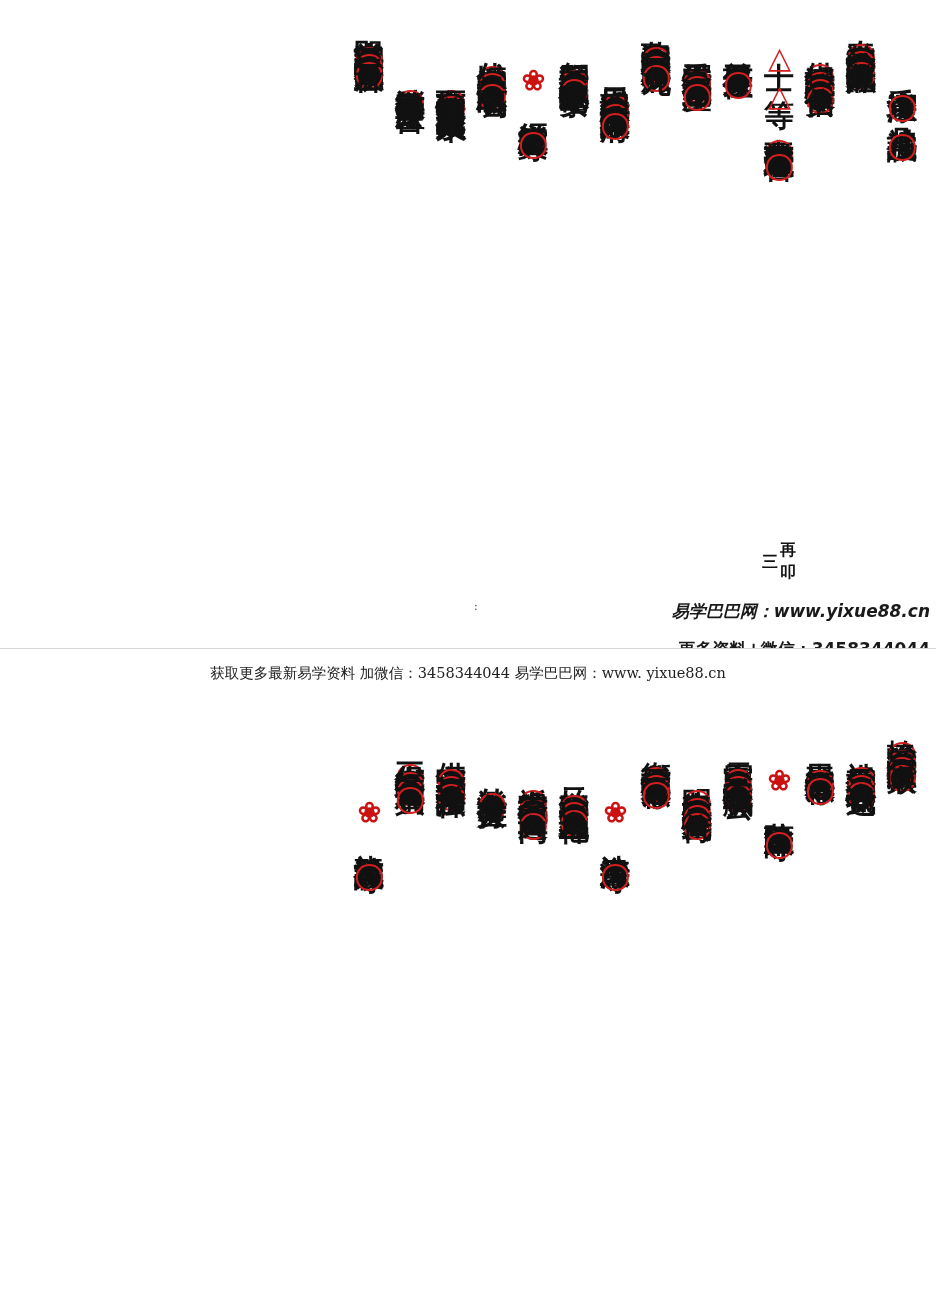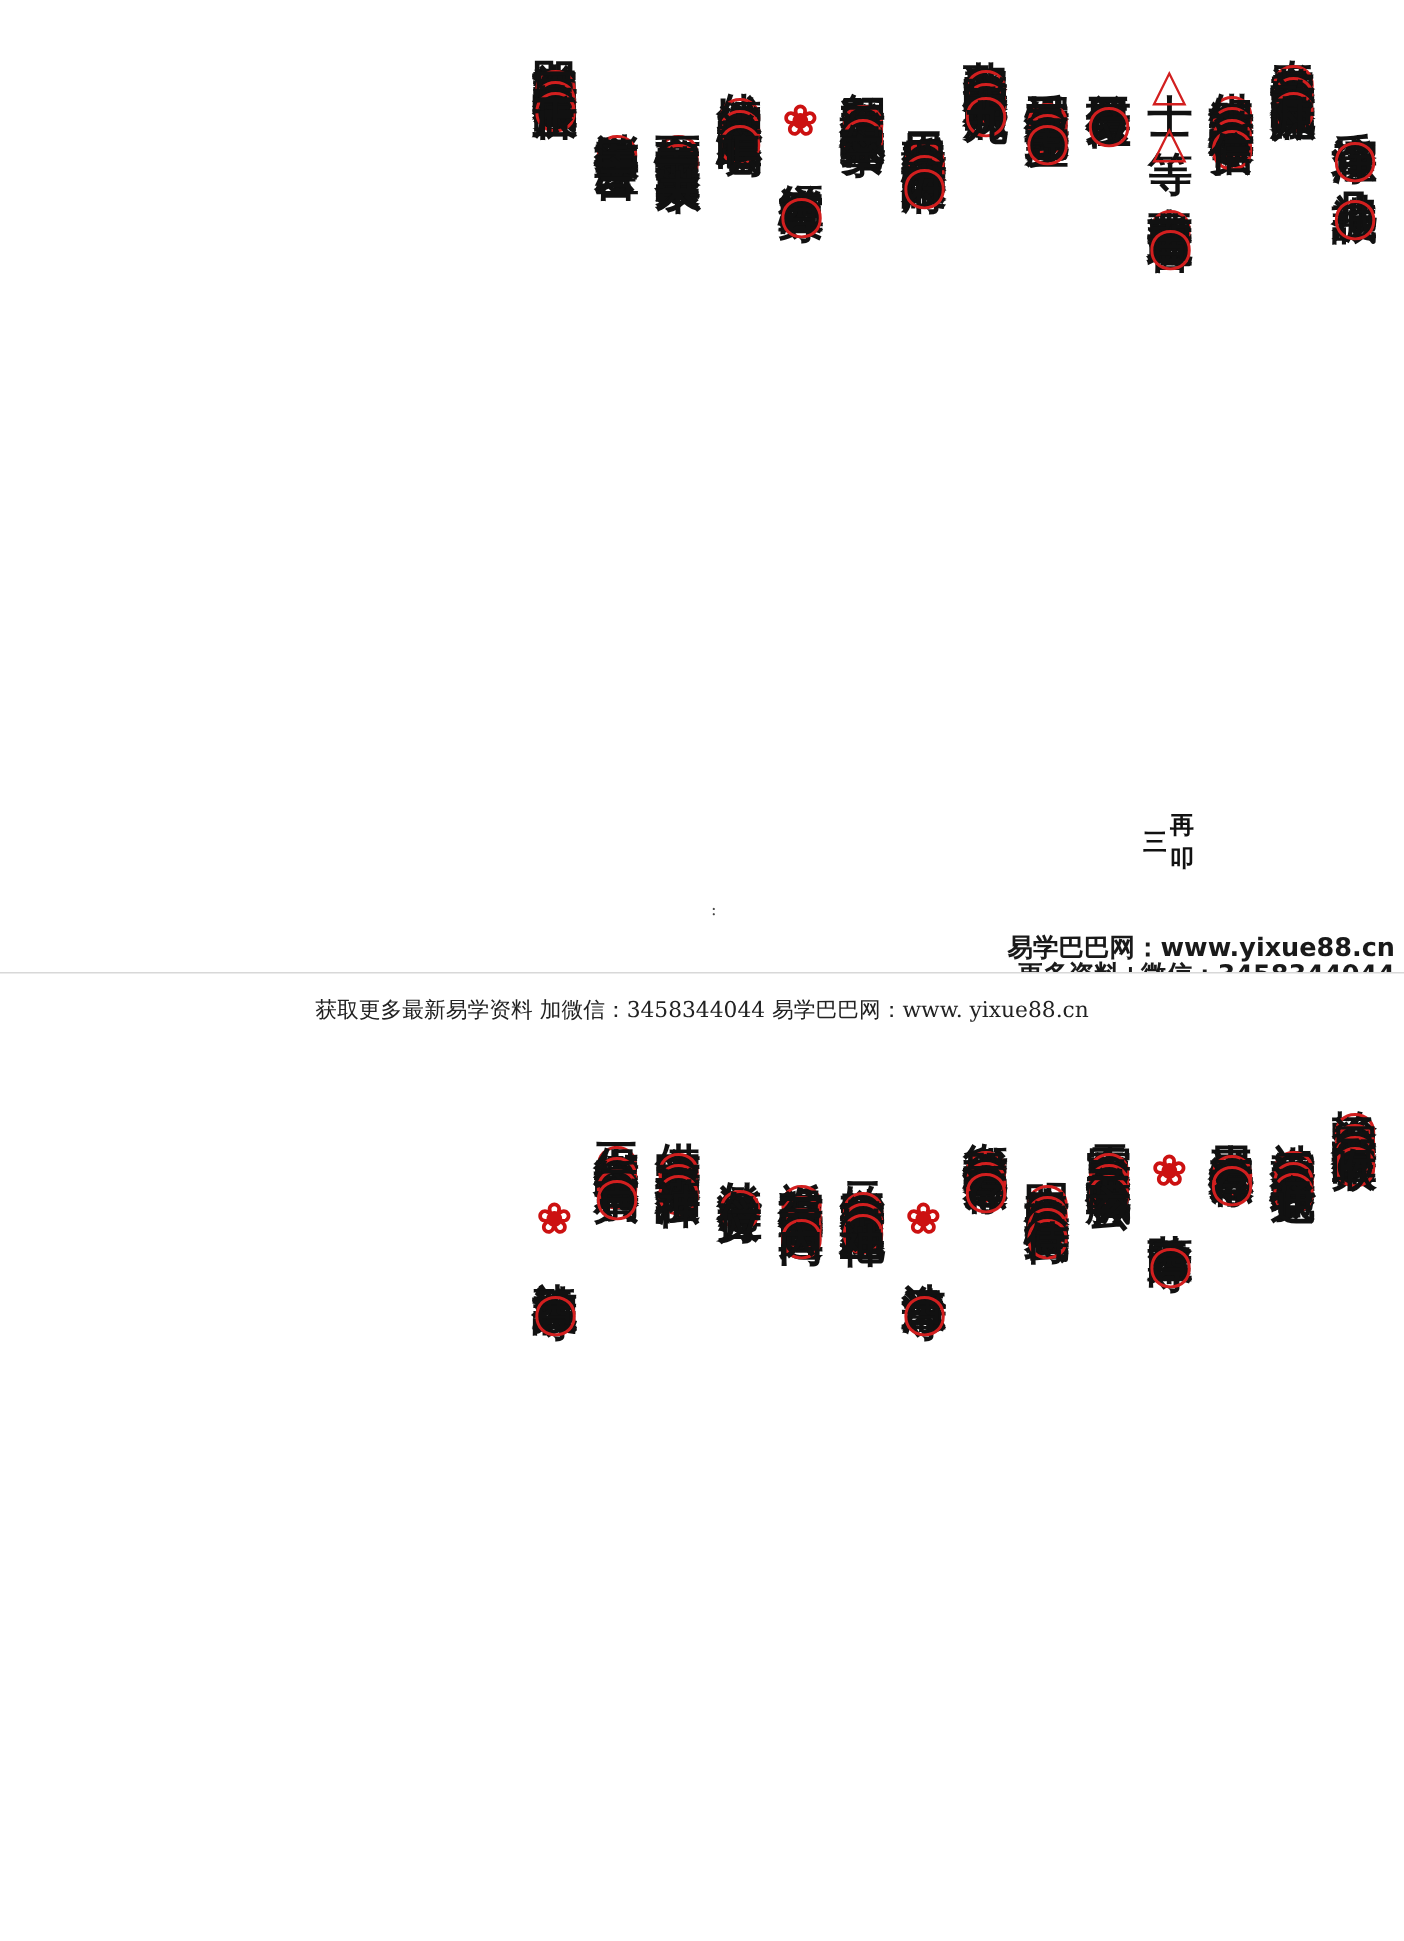--- a/index.html
+++ b/index.html
@@ -113,21 +113,21 @@
   
   .wm {
     position: absolute;
     right: 6px;
     font-family: "DejaVu Sans", "Liberation Sans", sans-serif;
     font-size: 17px;
     font-weight: 700;
     color: #1a1a1a;
     white-space: nowrap;
   }
-  .wm.one { top: 620px; }
+  .wm.one { top: 600px; font-style: italic; }
   .wm.two { top: 638px; }
 
   .tiny-colon {
     position: absolute;
     left: 474px;
     top: 600px;
     font-size: 11px;
     color: #444;
   }
 

